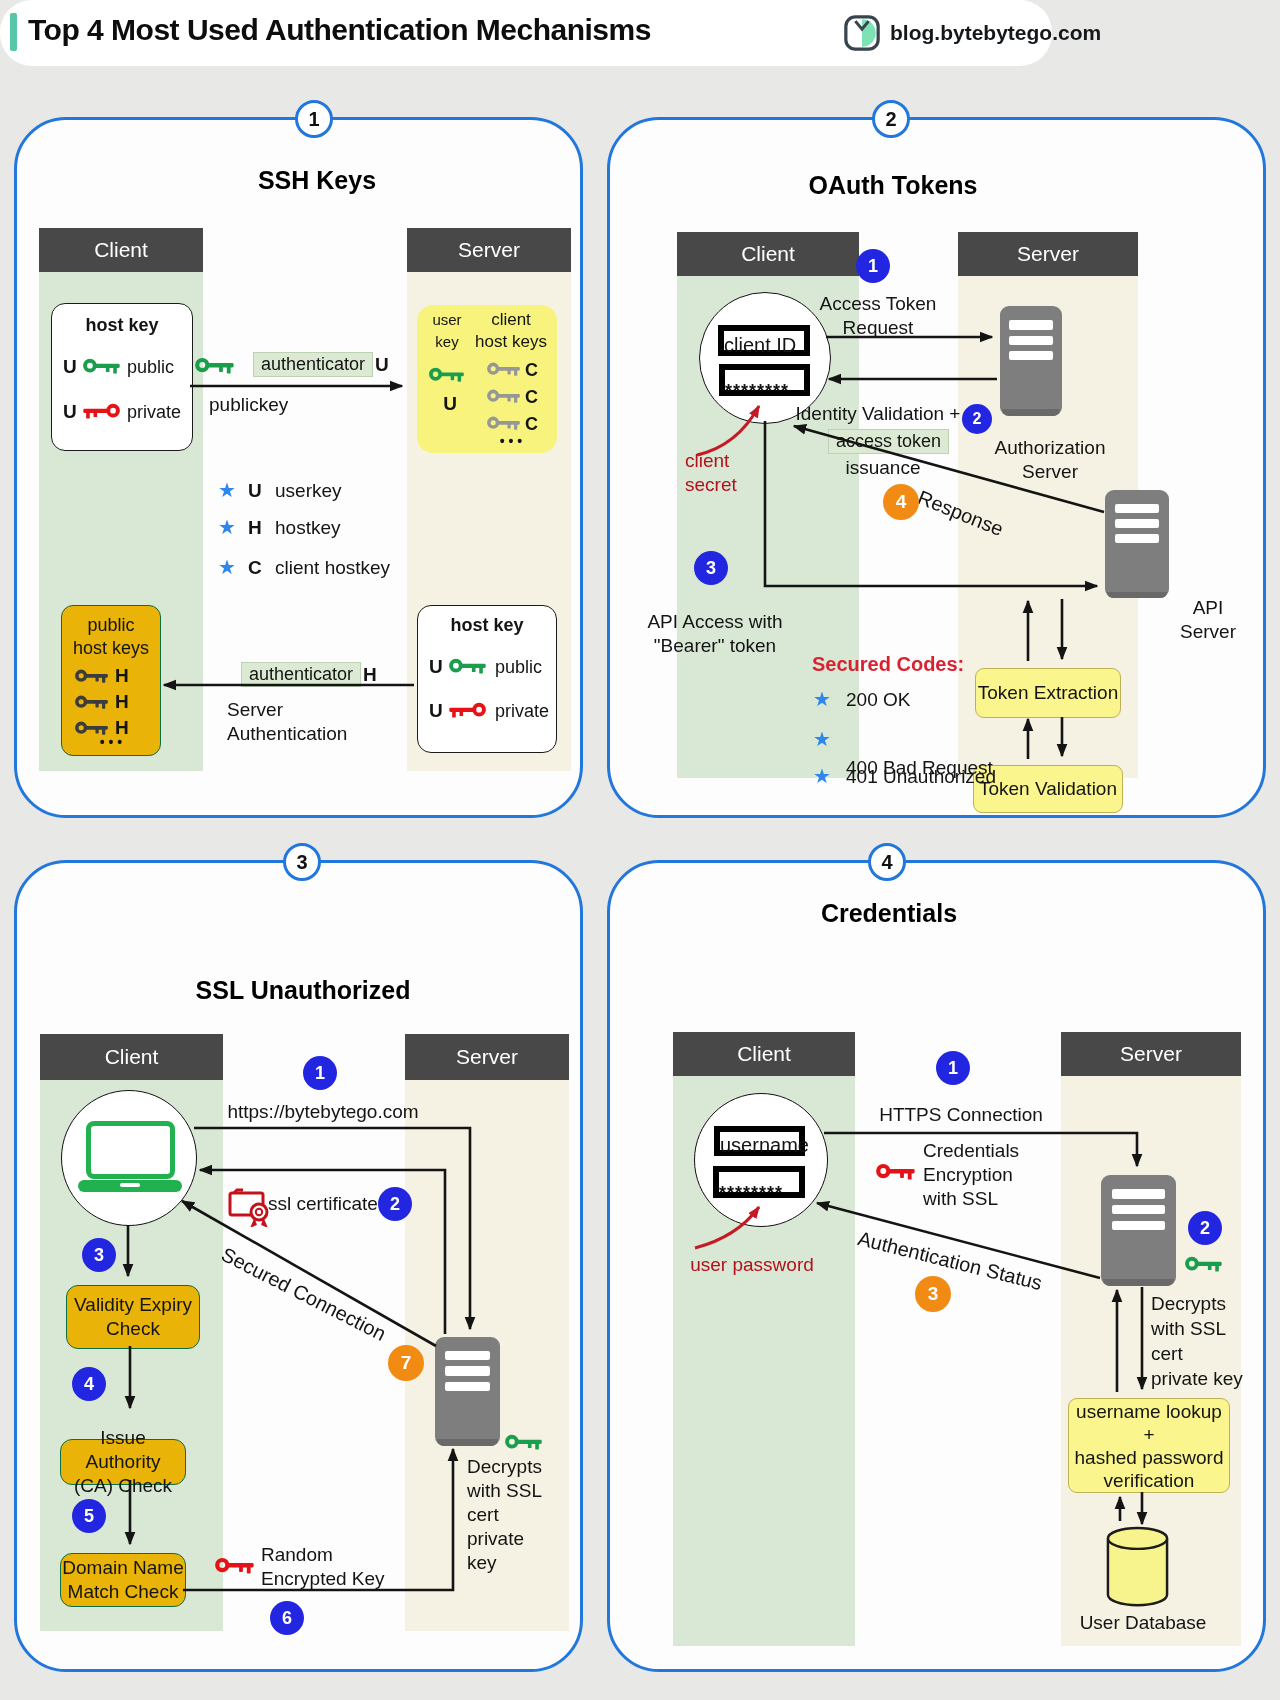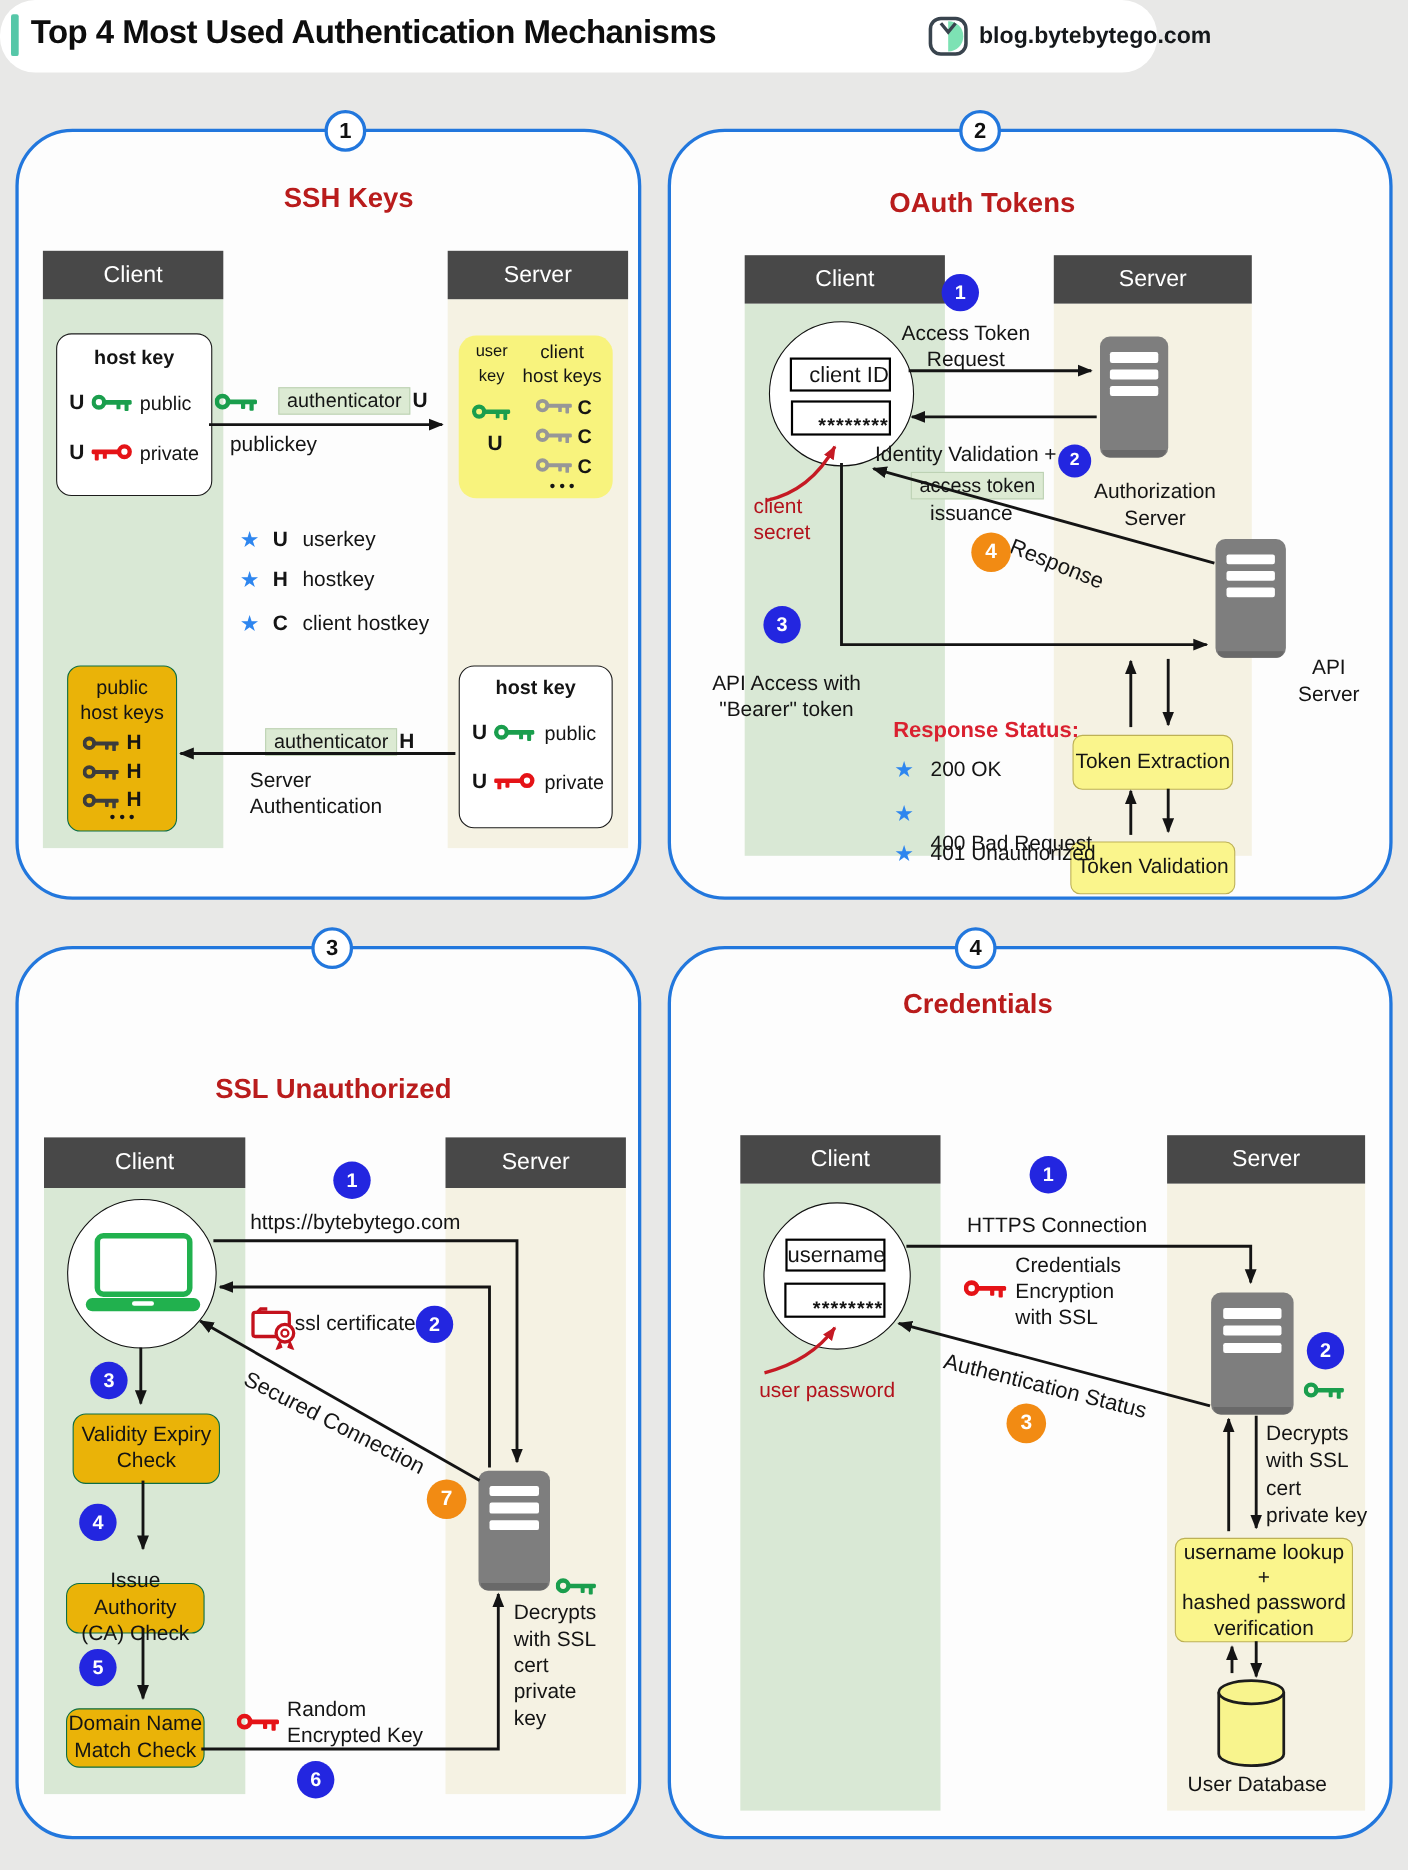--- a/index.html
+++ b/index.html
@@ -7,40 +7,40 @@
   body { font-family:"Liberation Sans", sans-serif; background:#e8e8e7; color:#141414; position:relative; overflow:hidden; }
   .abs { position:absolute; }
   
   #hdr { left:0; top:0; width:1052px; height:66px; background:#ffffff; z-index:2;border-radius:32px; }
   #accent { left:10px; top:13px; width:7px; height:38px; background:#56c7a8; border-radius:2px; }
   #title { left:28px; top:13px; font-size:30px; font-weight:bold; letter-spacing:-0.5px; color:#0d0d0d; }
   #site { left:890px; top:21px; font-size:21px; font-weight:600; color:#15181b; }
   
   .panel { background:#fdfdfd; border:3px solid #2277dd; border-radius:52px; z-index:3; }
   .pbadge { width:38px; height:38px; border-radius:50%; background:#fff; border:3px solid #2277dd; text-align:center; line-height:33px; font-size:20px; font-weight:bold; color:#111; z-index:9; }
-  .ptitle { font-size:25px; font-weight:bold; text-align:center; color:#b91c1c; z-index:6; }
+  .ptitle { font-size:25px; font-weight:bold; text-align:center; color:#000000; z-index:6; }
   .colhead { background:#484848; color:#fff; font-size:21px; text-align:center; z-index:4; display:flex; align-items:center; justify-content:center; }
   .colbody { z-index:1; }
   .green { background:#d9e8d5; }
   .cream { background:#f5f2e3; }
   .wbox { background:#ffffff; border:1.6px solid #1c1c1c; border-radius:14px; z-index:2; }
   .ybox { background:#f8f37d; border-radius:16px; z-index:2; }
   .tokbox { background:#faf58c; border:1px solid #bdb156; border-radius:9px; z-index:2; display:flex; align-items:center; justify-content:center; font-size:19px; }
   .mintbox { background:#eab308; border:1.4px solid #0d6e44; border-radius:12px; z-index:2; display:flex; align-items:center; justify-content:center; text-align:center; font-size:19px; white-space:pre-line; line-height:24px; }
   .circle { background:#fff; border:1.8px solid #111; border-radius:50%; z-index:2; }
   .lbl { z-index:6; font-size:19px; line-height:24px; }
   .c { text-align:center; }
   .pre { white-space:pre-line; }
   .b { font-weight:bold; }
   .red { color:#b3121c; }
   .hl { background:#dcead3; border:1px solid #bdd2b4; padding:1px 7px; font-size:18px; z-index:6; }
   .badge { border-radius:50%; color:#fff; font-weight:bold; text-align:center; z-index:8; }
   .blue { background:#2326e0; width:34px; height:34px; line-height:34px; font-size:18px; }
   .orange { background:#f28b13; width:36px; height:36px; line-height:36px; font-size:19px; }
-  .inbox { background:#fff; border:2px solid #000000; text-align:right; z-index:6; }
+  .inbox { background:#fff; border:6px solid #000000; text-align:left; z-index:6; }
   .star { color:#2e86ef; font-size:20px; z-index:6; }
   .srv { background:#7e7e7e; border-radius:9px; z-index:2; }
   .srv i { position:absolute; left:15%; right:15%; height:8.5%; background:#fff; border-radius:2px; }
   .srv::after { content:""; position:absolute; left:3%; right:3%; bottom:0; height:6%; background:#696969; border-radius:0 0 7px 7px; }
   .key { z-index:6; }
   .c-green { color:#1a9e4d; } .c-red { color:#e51317; } .c-gray { color:#979797; } .c-dark { color:#3c3c3c; }
   .flip { transform:scaleX(-1); }
   .rot { z-index:6; font-size:20px; transform-origin:left top; }
   #ovl { left:0; top:0; width:1280px; height:1700px; z-index:7; pointer-events:none; }
   .lap-scr { border:5px solid #21b14e; border-radius:8px; background:#fff; z-index:6; }
@@ -222,21 +222,21 @@
 "Bearer" token</div>
 
   <div class="srv abs" style="left:495px;top:370px;width:64px;height:108px">
       <i style="top:13%"></i>
       <i style="top:27%"></i>
       <i style="top:41%"></i>
     </div>
   <div class="lbl pre c abs" style="left:558px;top:476px;width:80px">API
 Server</div>
 
-  <div class="lbl b abs" style="left:202px;top:532px;font-size:20px;color:#da2130">Response Status:</div>
+  <div class="lbl b abs" style="left:202px;top:532px;font-size:20px;color:#da2130">Secured Codes:</div>
   <div class="star abs" style="left:203px;top:567px">★</div>
   <div class="lbl abs" style="left:236px;top:568px">200 OK</div>
   <div class="star abs" style="left:203px;top:607px">★</div>
   <div class="lbl abs" style="left:236px;top:636px">400 Bad Request</div>
   <div class="star abs" style="left:203px;top:644px">★</div>
   <div class="lbl abs" style="left:236px;top:645px">401 Unauthorized</div>
 
   <div class="tokbox abs" style="left:365px;top:548px;width:146px;height:50px">Token Extraction</div>
   <div class="tokbox abs" style="left:363px;top:645px;width:150px;height:48px">Token Validation</div>
 </div>

